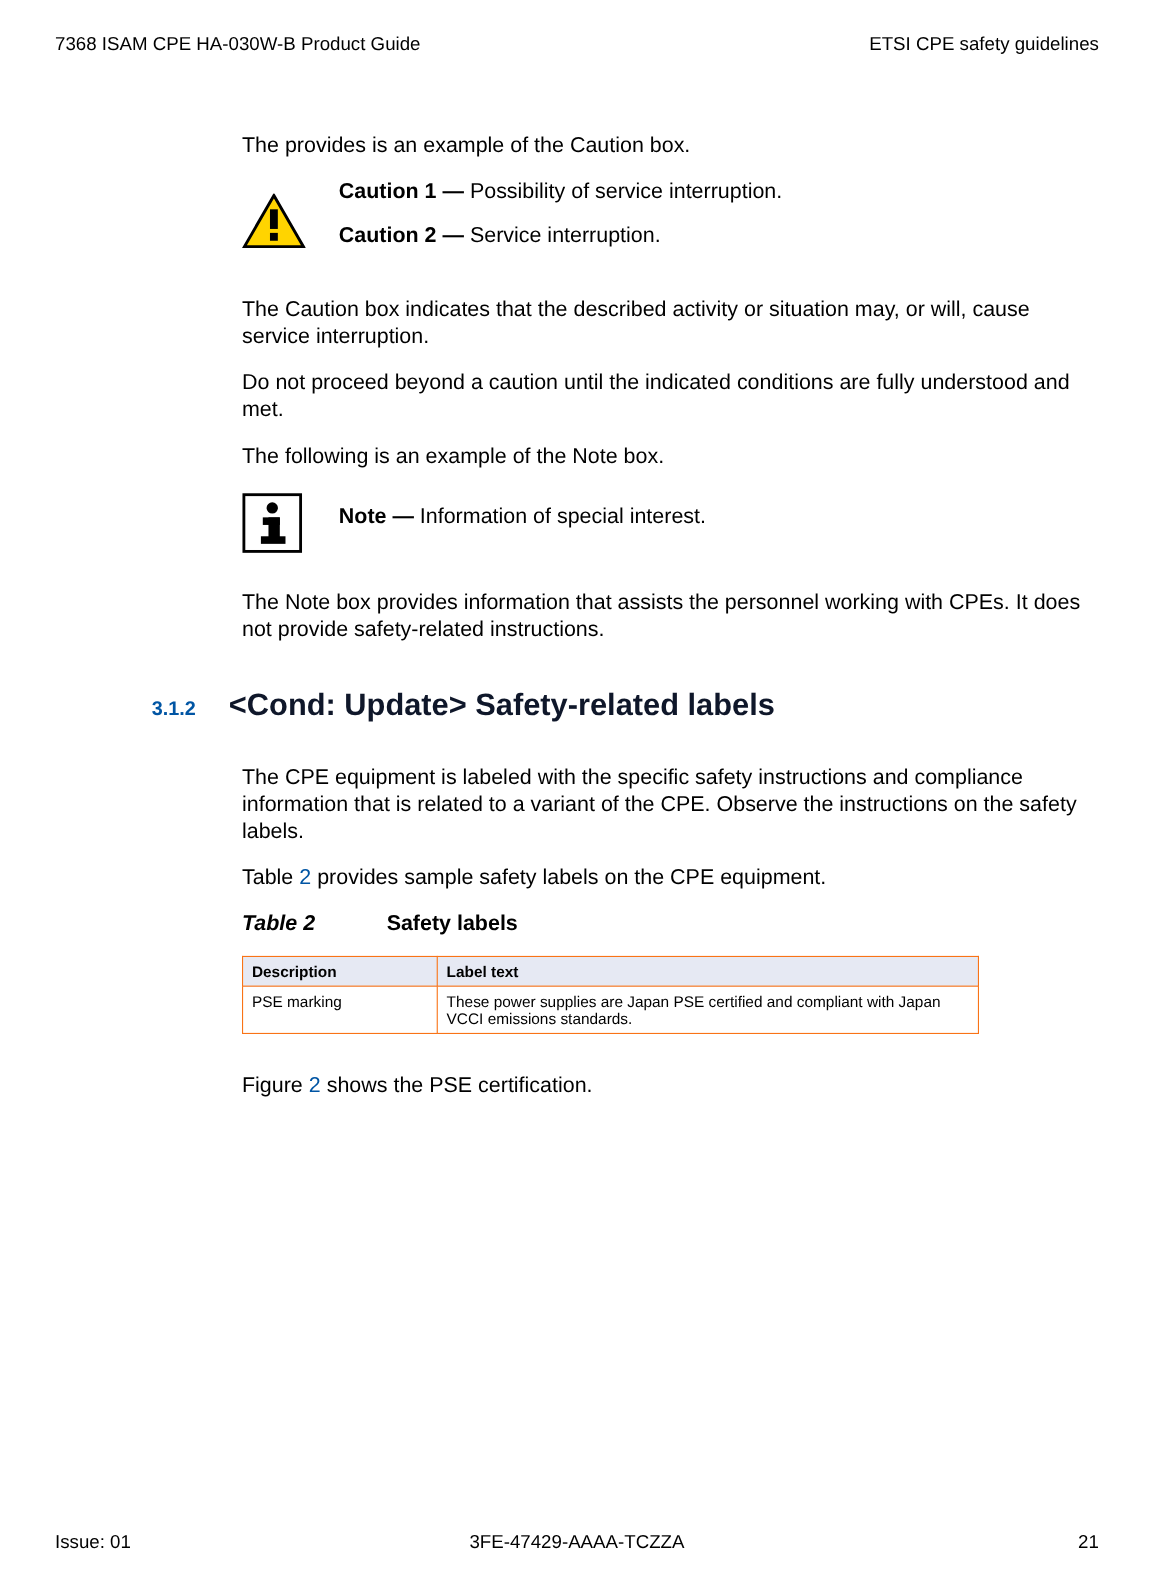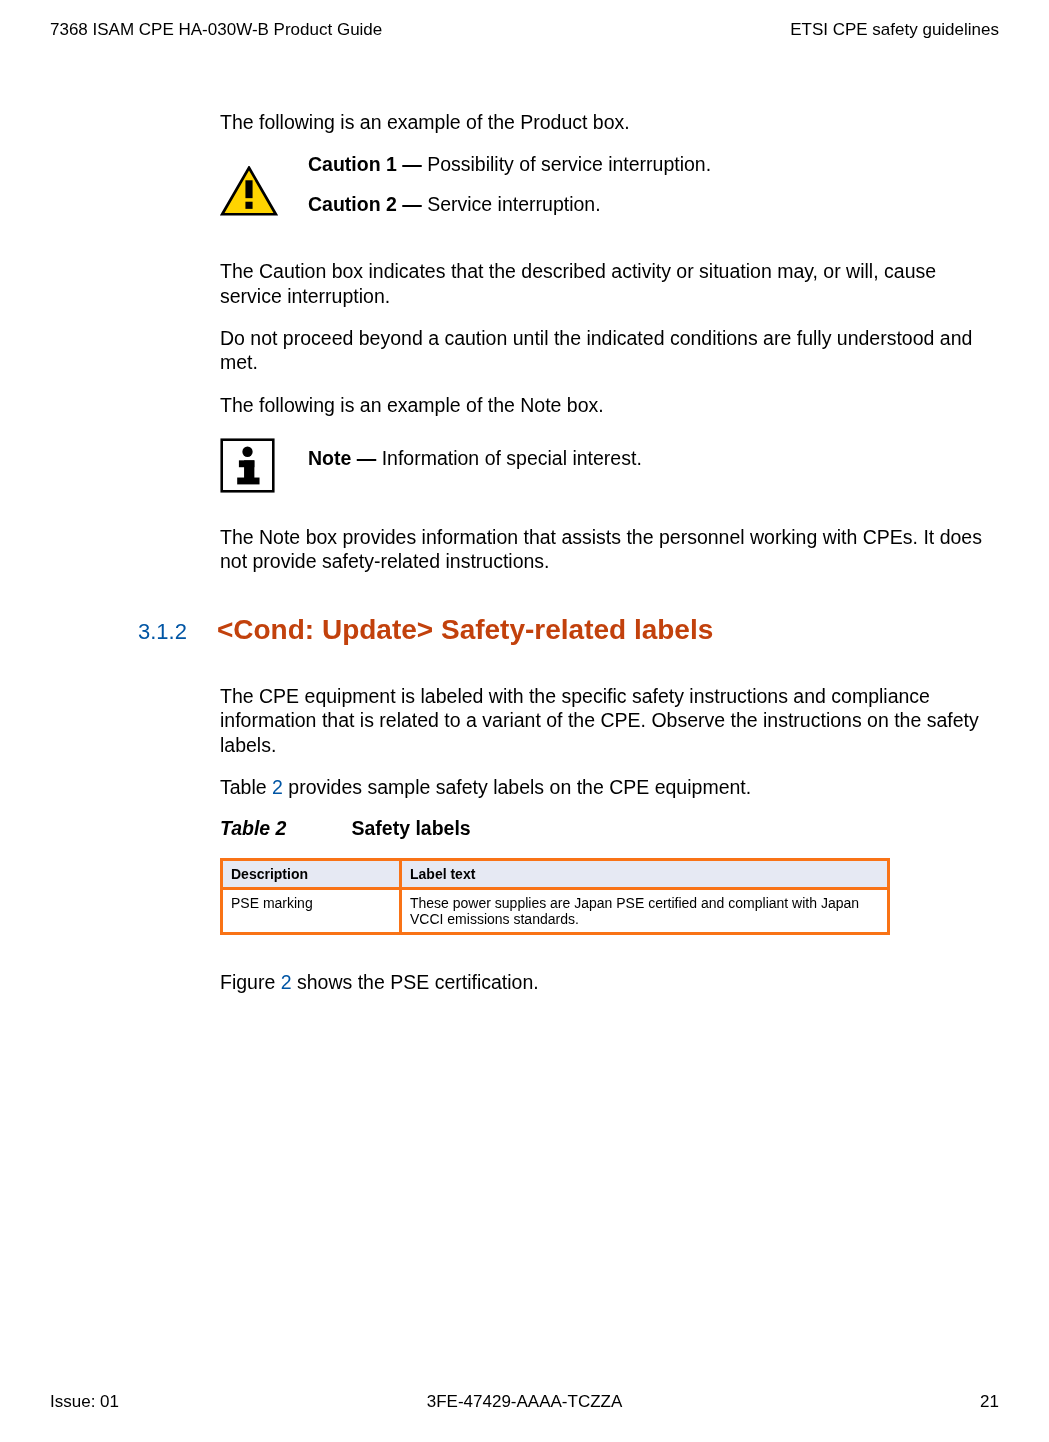--- a/index.html
+++ b/index.html
@@ -6,21 +6,21 @@
     font-family: Arial, Helvetica, sans-serif;
     margin: 0;
     padding: 0;
     background: #fff;
     color: #000;
     width: 1049px;
     height: 1442px;
     position: relative;
   }
   .page {
-    padding: 20px 50px 30px 50px;
+    padding: 30px 50px 30px 50px;
     box-sizing: border-box;
     height: 100%;
     display: flex;
     flex-direction: column;
   }
   .header {
     display: flex;
     justify-content: space-between;
     font-size: 17px;
     margin-bottom: 70px;
@@ -56,46 +56,46 @@
   .admon-body b {
     font-weight: bold;
   }
   .section-heading {
     margin-left: -82px;
     margin-top: 40px;
     margin-bottom: 38px;
   }
   .sec-num {
     color: #0055a4;
-    font-size: 22px;
-    font-weight: normal;
+    font-size: 18px;
+    font-weight: bold;
     display: inline-block;
     margin-right: 30px;
   }
   .sec-title {
-    color: #c2410c;
+    color: #0f172a;
     font-size: 28px;
     font-weight: bold;
   }
   .table-caption {
     font-size: 19.5px;
     font-weight: bold;
     margin: 8px 0 18px 0;
   }
   .table-caption .tlabel {
     font-style: italic;
     margin-right: 65px;
   }
   table.safety {
     border-collapse: collapse;
     width: 670px;
     font-size: 14px;
   }
   table.safety th, table.safety td {
-    border: 3px solid #f97316;
+    border: 1px solid #f97316;
     padding: 5px 8px;
     text-align: left;
     vertical-align: top;
   }
   table.safety th {
     background: #e6e9f3;
     font-weight: bold;
   }
   .xref {
     color: #0055a4;
@@ -119,21 +119,21 @@
 
 <div class="page">
 
   <div class="header">
     <span>7368 ISAM CPE HA-030W-B Product Guide</span>
     <span>ETSI CPE safety guidelines</span>
   </div>
 
   <div class="content">
 
-    <p class="para">The following is an example of the Product box.</p>
+    <p class="para">The provides is an example of the Caution box.</p>
 
     <div class="admonition">
       <div class="admon-icon">
         <svg viewBox="0 0 64 56" width="58" height="50">
           <polygon points="32,2 62,54 2,54" fill="#ffd400" stroke="#000" stroke-width="3"></polygon>
           <rect x="28" y="16" width="8" height="20" fill="#000"></rect>
           <rect x="28" y="40" width="8" height="8" fill="#000"></rect>
         </svg>
       </div>
       <div class="admon-body">

